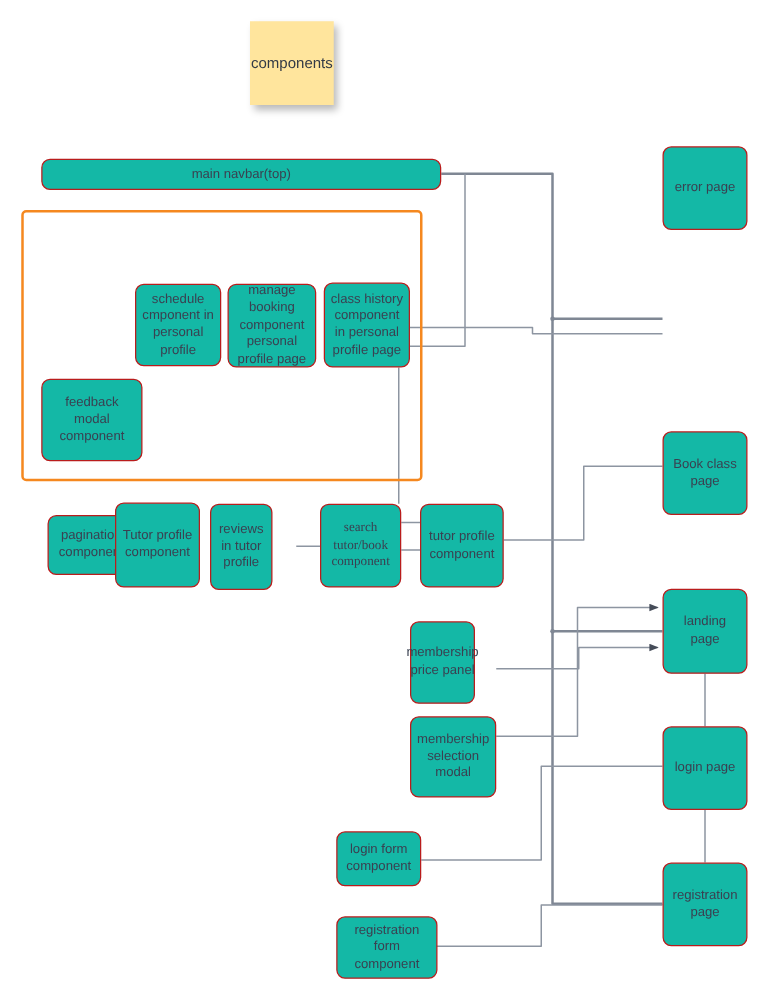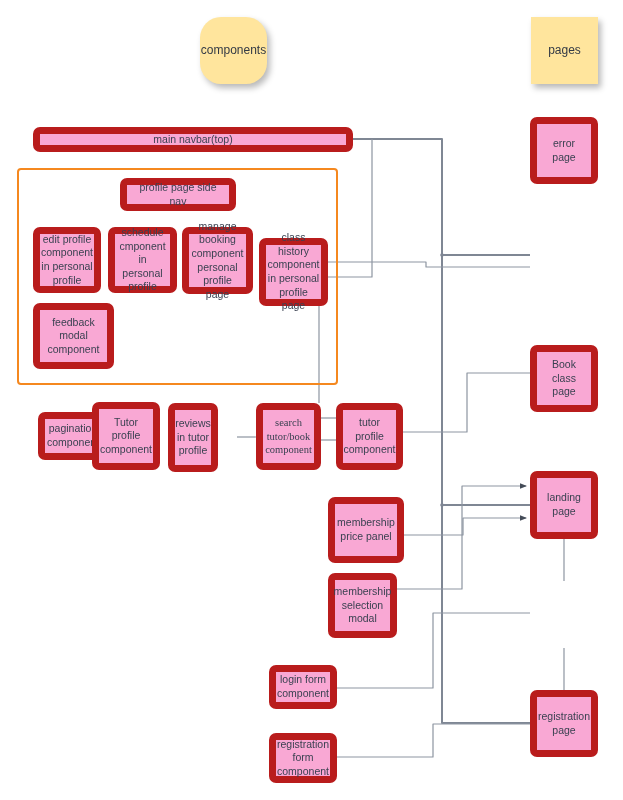--- a/index.html
+++ b/index.html
@@ -2,21 +2,21 @@
 <html><head>
 <meta charset="utf-8">
 <style>
   html,body{margin:0;padding:0;background:#ffffff;}
   #diagram{position:relative;width:623px;height:800px;background:#ffffff;overflow:hidden;
            font-family:"Liberation Sans","DejaVu Sans",sans-serif;}
   #connectors{position:absolute;left:0;top:0;z-index:1;}
   #nodes-layer{position:absolute;left:0;top:0;width:100%;height:100%;z-index:2;}
   .node{position:absolute;display:flex;align-items:center;justify-content:center;
         text-align:center;box-sizing:border-box;padding:2px 3px;
-        background:#f9a8d4;border:7px solid #b91c1c;border-radius:7px;
+        background:#14b8a6;border:1px solid #b91c1c;border-radius:7px;
         color:#3a4151;font-size:10.5px;line-height:1.3;}
   .node.sticky{background:#ffe59d;border:none;border-radius:0;
         box-shadow:3px 4px 6px rgba(0,0,0,0.28);font-size:12px;color:#333a45;z-index:2;}
   .node.group{background:transparent;border:2px solid #f5881f;border-radius:4px;
         z-index:0;padding:0;}
   polyline{fill:none;stroke-linejoin:round;stroke-linecap:butt;}
 </style>
 </head>
 <body>
 
@@ -45,37 +45,35 @@
         <polyline points="337,757 433,757 433,724 530,724" stroke="#8d95a1" stroke-width="1.2"></polyline>
         <polyline points="564,539 564,581" stroke="#8d95a1" stroke-width="1.2"></polyline>
         <polyline points="564,648 564,690" stroke="#8d95a1" stroke-width="1.2"></polyline>
       </g>
     <g id="dots-group">
         <circle cx="442" cy="255" r="1.8" fill="#7f8794"></circle>
         <circle cx="442" cy="505" r="1.8" fill="#7f8794"></circle>
       </g>
   </svg>
   <div id="nodes-layer">
-      <div class="node sticky" style="left: 200px; top: 17px; width: 67px; height: 67px; border-radius: 21px;">components</div>
-      <div class="node sticky" style="left: 531px; top: 17px; width: 67px; height: 67px;">pages</div>
+      <div class="node sticky" style="left: 200px; top: 17px; width: 67px; height: 67px;">components</div>
       <div class="node group" style="left: 17px; top: 168px; width: 321px; height: 217px;"></div>
       <div class="node" style="left: 33px; top: 127px; width: 320px; height: 25px;">main navbar(top)</div>
-      <div class="node" style="left: 120px; top: 178px; width: 116px; height: 33px;">profile page side nav</div>
-      <div class="node" style="left: 33px; top: 227px; width: 68px; height: 66px;">edit profile component in personal profile</div>
       <div class="node" style="left: 108px; top: 227px; width: 69px; height: 66px;">schedule cmponent in personal profile</div>
       <div class="node" style="left: 182px; top: 227px; width: 71px; height: 67px;">manage booking component personal profile page</div>
-      <div class="node" style="left: 259px; top: 226px; width: 69px; height: 68px; margin-top: 12px;">class history component in personal profile page</div>
+      <div class="node" style="left: 259px; top: 226px; width: 69px; height: 68px;">class history component in personal profile page</div>
       <div class="node" style="left: 33px; top: 303px; width: 81px; height: 66px;">feedback modal component</div>
       <div class="node" style="left: 15px; top: 412px; width: 70px; height: 48px; margin-left: 23px;">pagination component</div>
       <div class="node" style="left: 92px; top: 402px; width: 68px; height: 68px;">Tutor profile component</div>
       <div class="node" style="left: 168px; top: 403px; width: 50px; height: 69px;">reviews in tutor profile</div>
       <div class="node" style="left: 256px; top: 403px; width: 65px; height: 67px; font-family: Liberation Serif, serif;">search tutor/book component</div>
       <div class="node" style="left: 336px; top: 403px; width: 67px; height: 67px;">tutor profile component</div>
-      <div class="node" style="left: 328px; top: 497px; width: 76px; height: 66px;">membership price panel</div>
+      <div class="node" style="left: 328px; top: 497px; width: 52px; height: 66px;">membership price panel</div>
       <div class="node" style="left: 328px; top: 573px; width: 69px; height: 65px;">membership selection modal</div>
       <div class="node" style="left: 269px; top: 665px; width: 68px; height: 44px;">login form component</div>
-      <div class="node" style="left: 269px; top: 733px; width: 68px; height: 50px;">registration form component</div>
+      <div class="node" style="left: 269px; top: 733px; width: 81px; height: 50px;">registration form component</div>
       <div class="node" style="left: 530px; top: 117px; width: 68px; height: 67px;">error page</div>
       <div class="node" style="left: 530px; top: 345px; width: 68px; height: 67px;">Book class page</div>
       <div class="node" style="left: 530px; top: 471px; width: 68px; height: 68px;">landing page</div>
+      <div class="node" style="left: 530px; top: 581px; width: 68px; height: 67px;">login page</div>
       <div class="node" style="left: 530px; top: 690px; width: 68px; height: 67px;">registration page</div>
     </div>
 </div>
 
 </body></html>

